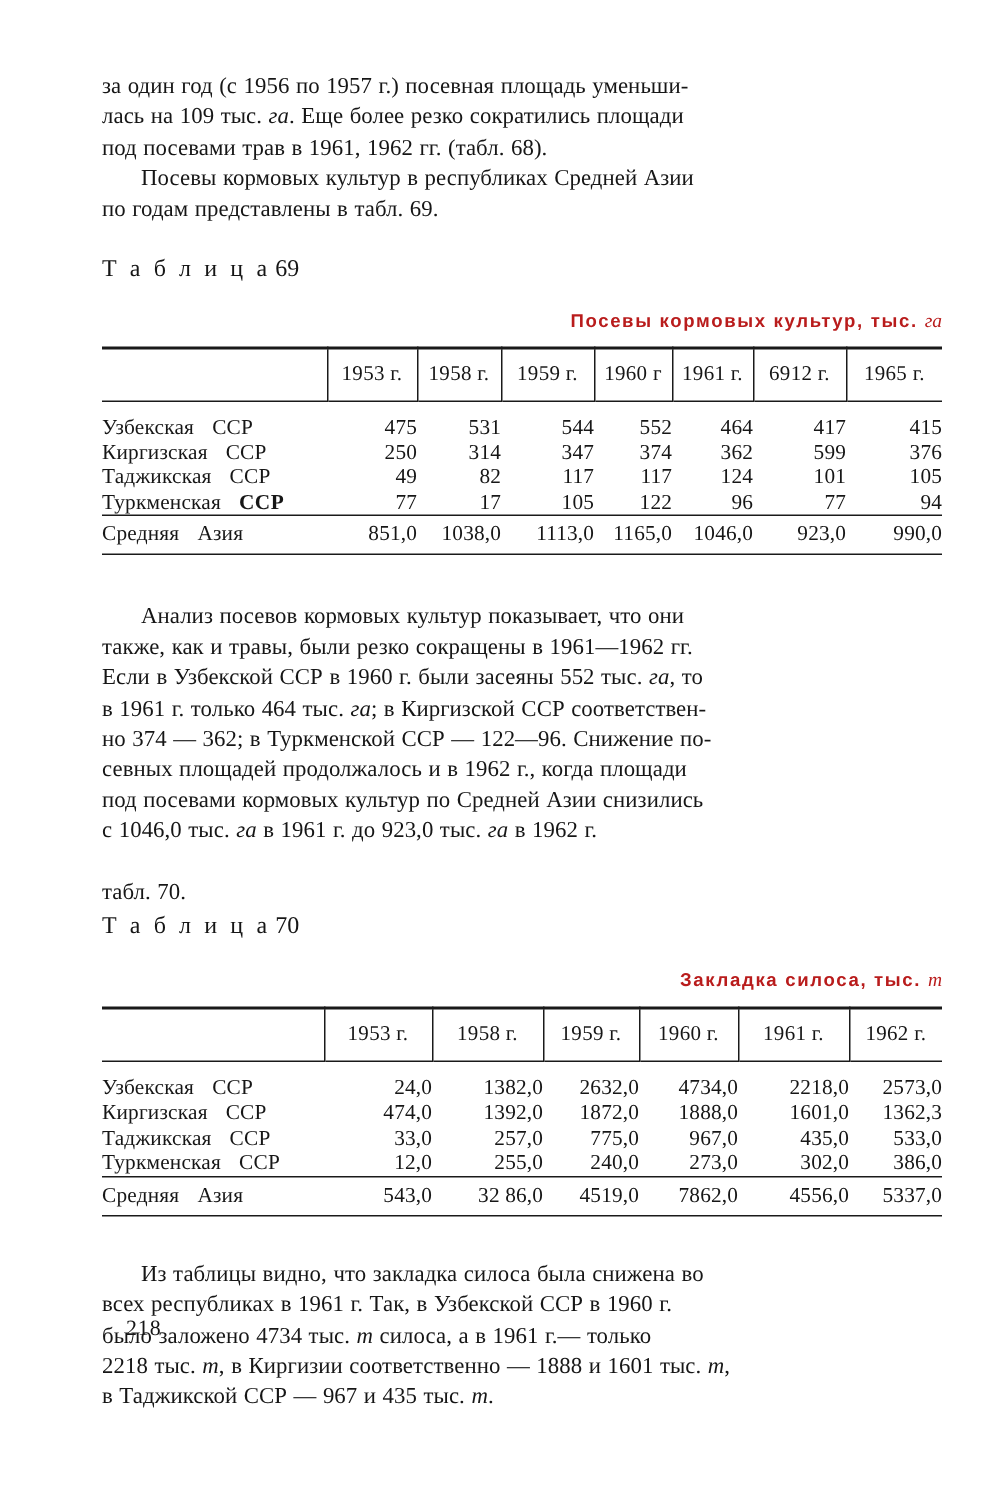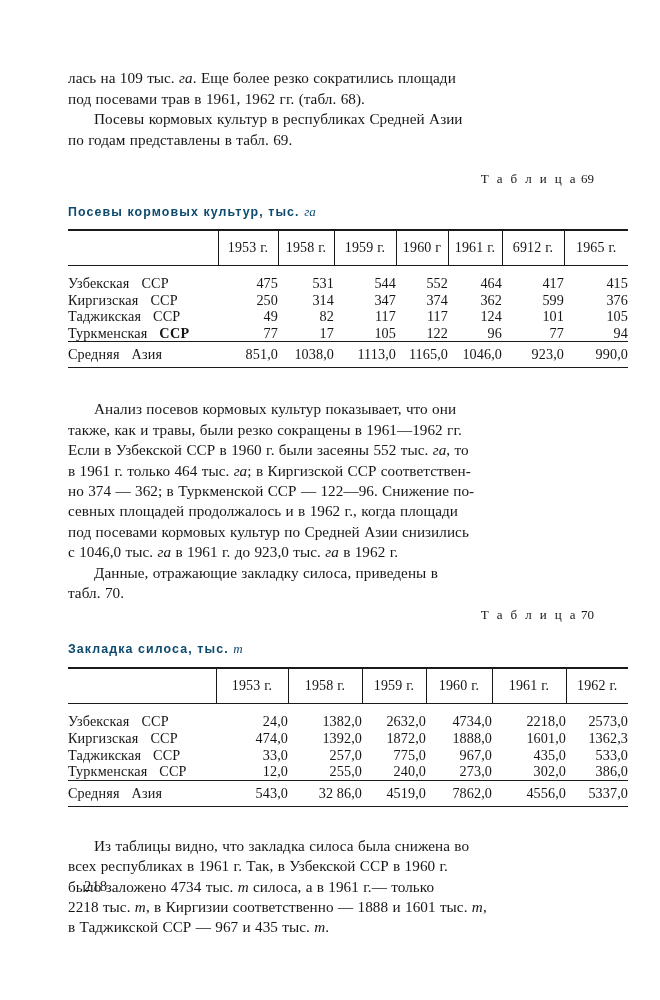--- a/index.html
+++ b/index.html
@@ -34,35 +34,35 @@
     text-justify: inter-word;
     word-spacing: 0.5px;
     letter-spacing: 0.05px;
   }
   p.indent { text-indent: 26px; }
 
   i.ital { font-style: italic; }
 
   
   .tbl-num {
-    font-size: 13px;
+    font-size: 16px;
     letter-spacing: 2.4px;
-    text-align: right;
+    text-align: left;
     padding-right: 34px;
   }
   .tbl-num .num { letter-spacing: 0px; padding-left: 3px; }
 
   
   .tbl-title {
     font-family: "Liberation Sans", "DejaVu Sans", sans-serif;
     font-weight: bold;
     font-size: 12.4px;
     letter-spacing: 1.1px;
-    text-align: left;
-    color: #0c4a6e;
+    text-align: right;
+    color: #b91c1c;
   }
   .tbl-title .unit {
     font-family: "Liberation Serif", "DejaVu Serif", serif;
     font-style: italic;
     font-weight: normal;
     letter-spacing: 0;
     font-size: 13px;
   }
 
   
@@ -124,21 +124,21 @@
 </style>
 </head>
 <body>
 
 <div class="page">
 
   <div class="body-col">
 
     <div style="height:48px"></div>
     <p class="para">
-      <br>
+      <span>за один год (с 1956 по 1957 г.) посевная  площадь  уменьши-</span><br>
       <span>лась на 109 тыс. </span><i class="ital">га</i><span>. Еще более резко сократились площади</span><br>
       <span>под посевами трав в 1961, 1962 гг. (табл. 68).</span>
     </p>
 
     <p class="para indent">
       <span>Посевы кормовых культур в республиках Средней Азии</span><br>
       <span>по годам представлены в табл. 69.</span>
     </p>
 
     <div style="height:21px"></div>
@@ -241,21 +241,21 @@
       <span>также, как и травы, были резко сокращены в 1961—1962 гг.</span><br>
       <span>Если в Узбекской ССР в 1960 г. были засеяны 552 тыс. </span><i class="ital">га</i><span>, то</span><br>
       <span>в 1961 г. только 464 тыс. </span><i class="ital">га</i><span>; в Киргизской ССР соответствен-</span><br>
       <span>но 374 — 362; в Туркменской  ССР — 122—96. Снижение по-</span><br>
       <span>севных площадей продолжалось и в 1962 г.,  когда площади</span><br>
       <span>под посевами кормовых культур по Средней Азии снизились</span><br>
       <span>с 1046,0 тыс. </span><i class="ital">га</i><span> в 1961 г. до 923,0 тыс. </span><i class="ital">га</i><span> в 1962 г.</span>
     </p>
 
     <p class="para indent">
-      <span>Данные, отражающие  закладку  силоса,  приведены  в</span><br>
+      <br>
       <span>табл. 70.</span>
     </p>
 
     <div style="height:4px"></div>
     <div class="tbl-num">
       <span>Т а б л и ц а</span><span class="num">70</span>
     </div>
 
     <div style="height:18px"></div>
     <div class="tbl-title">

